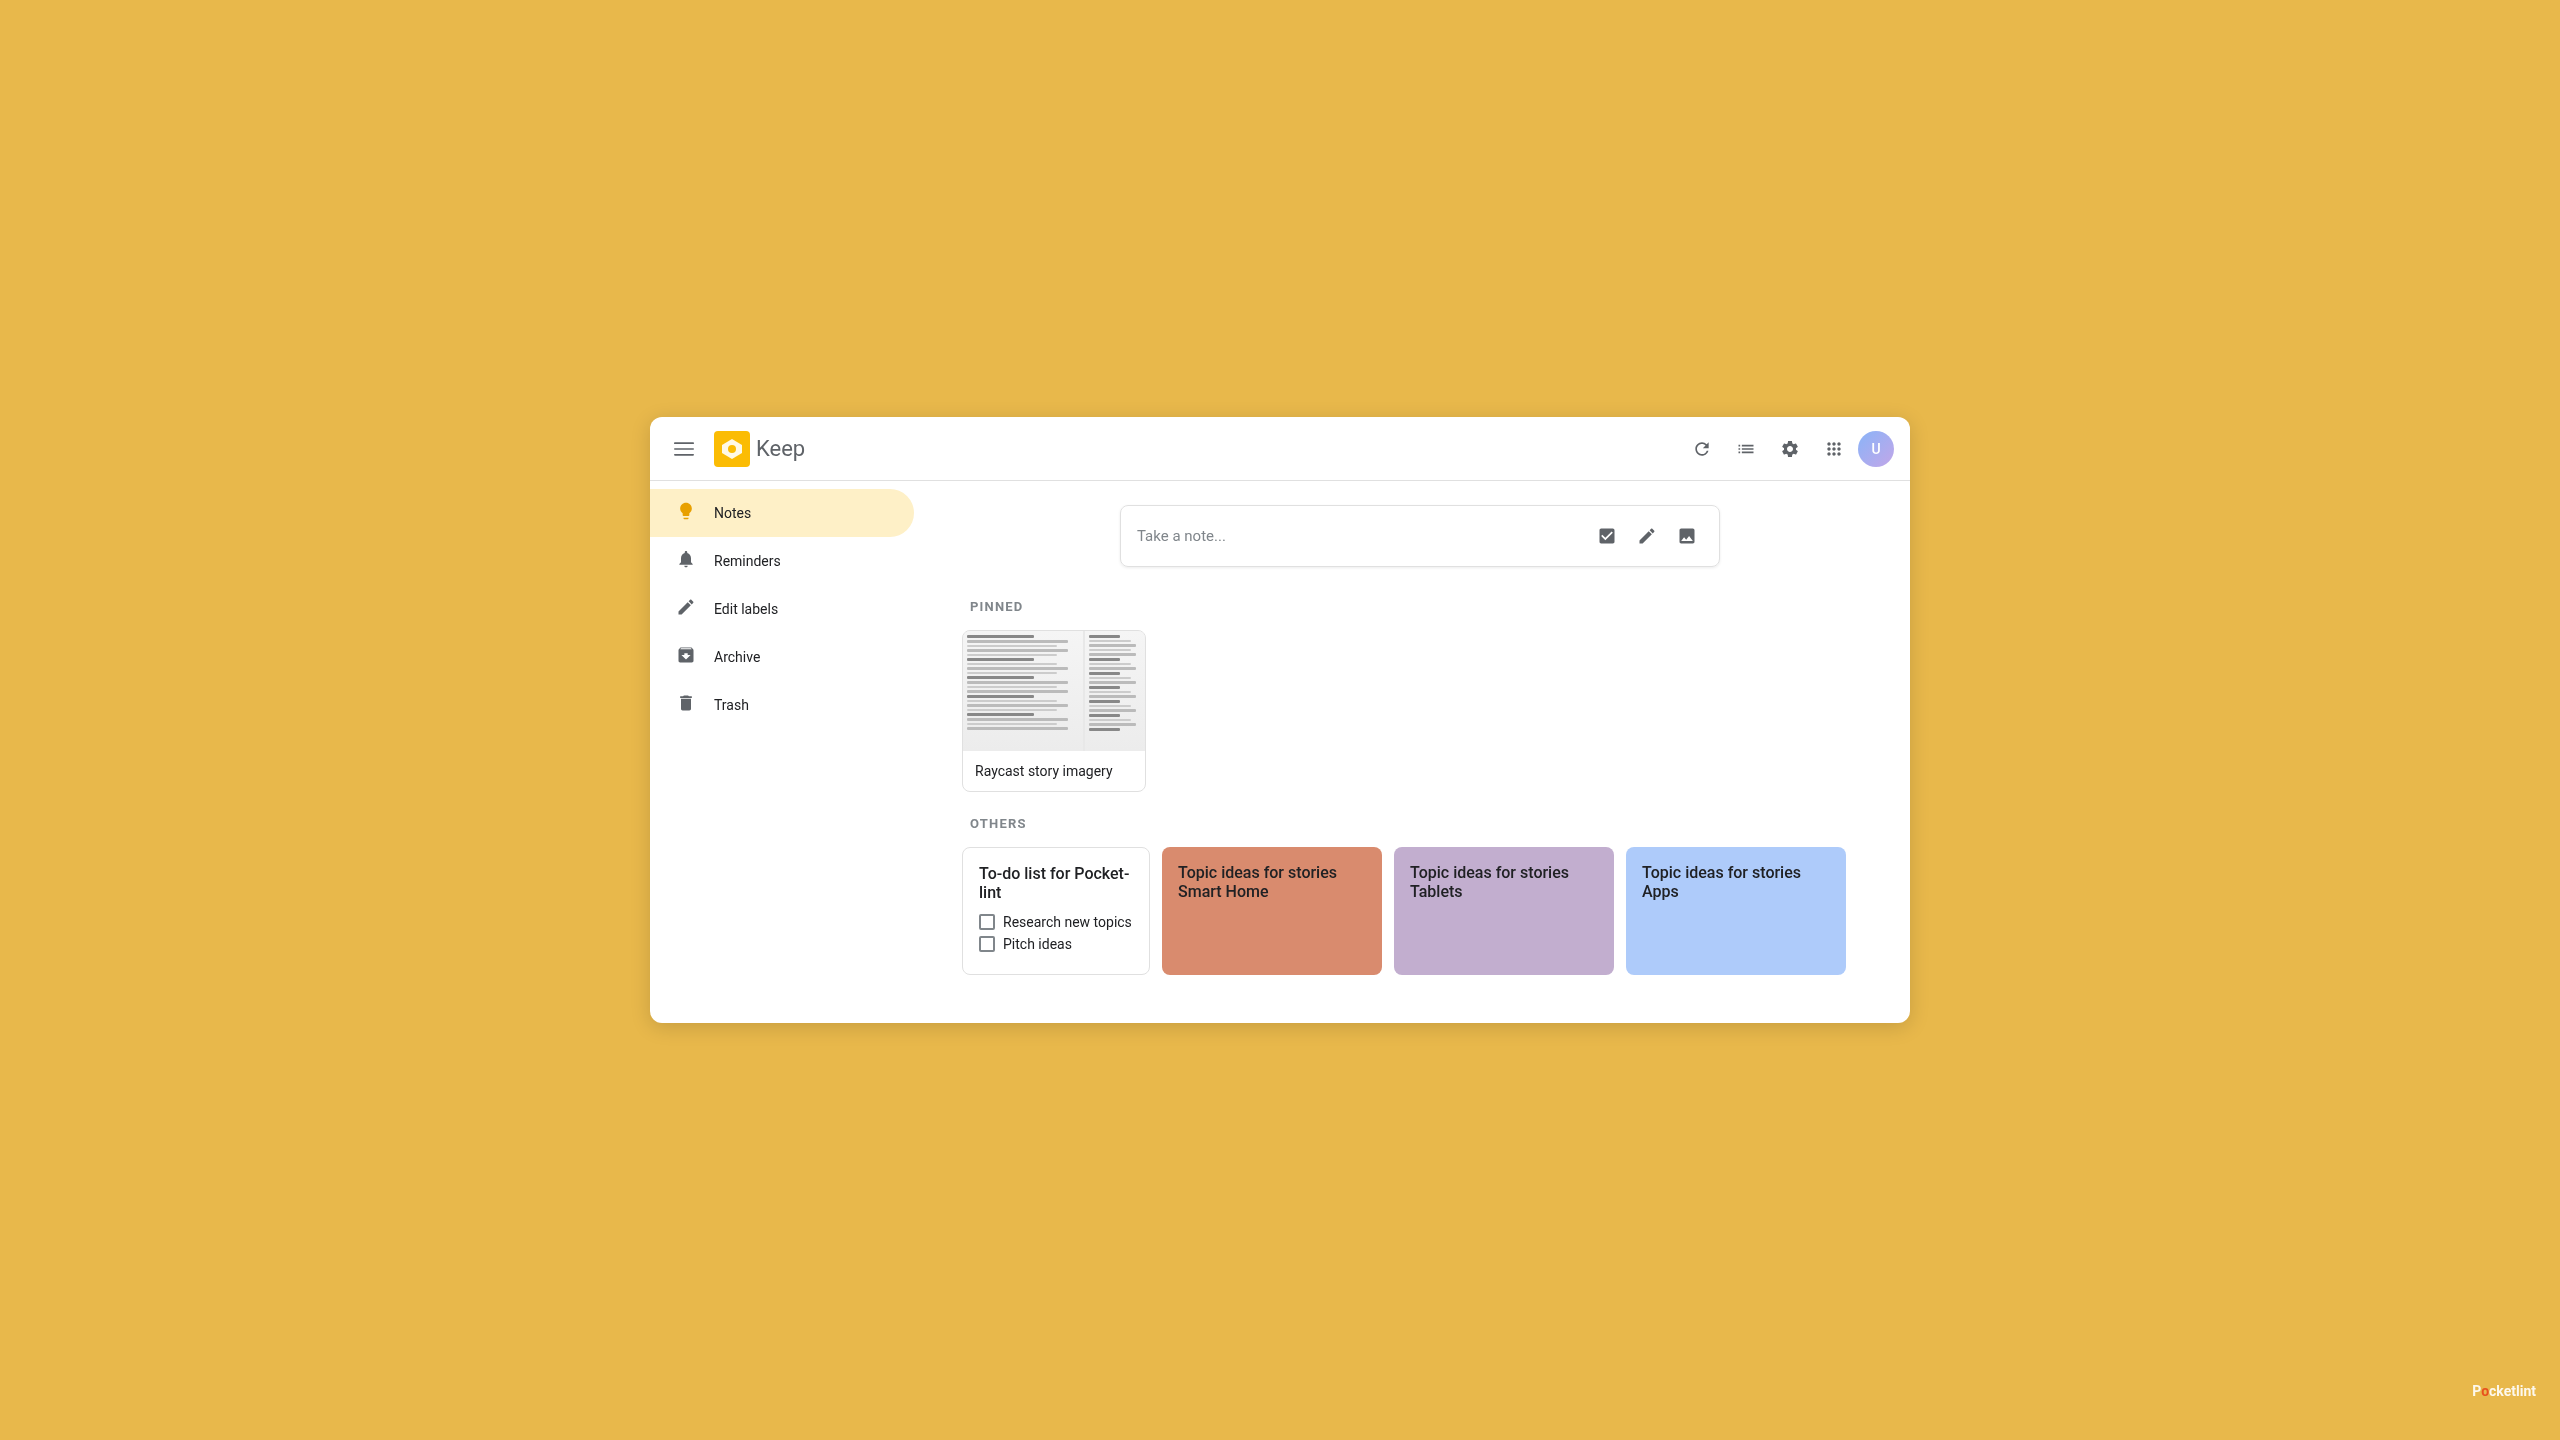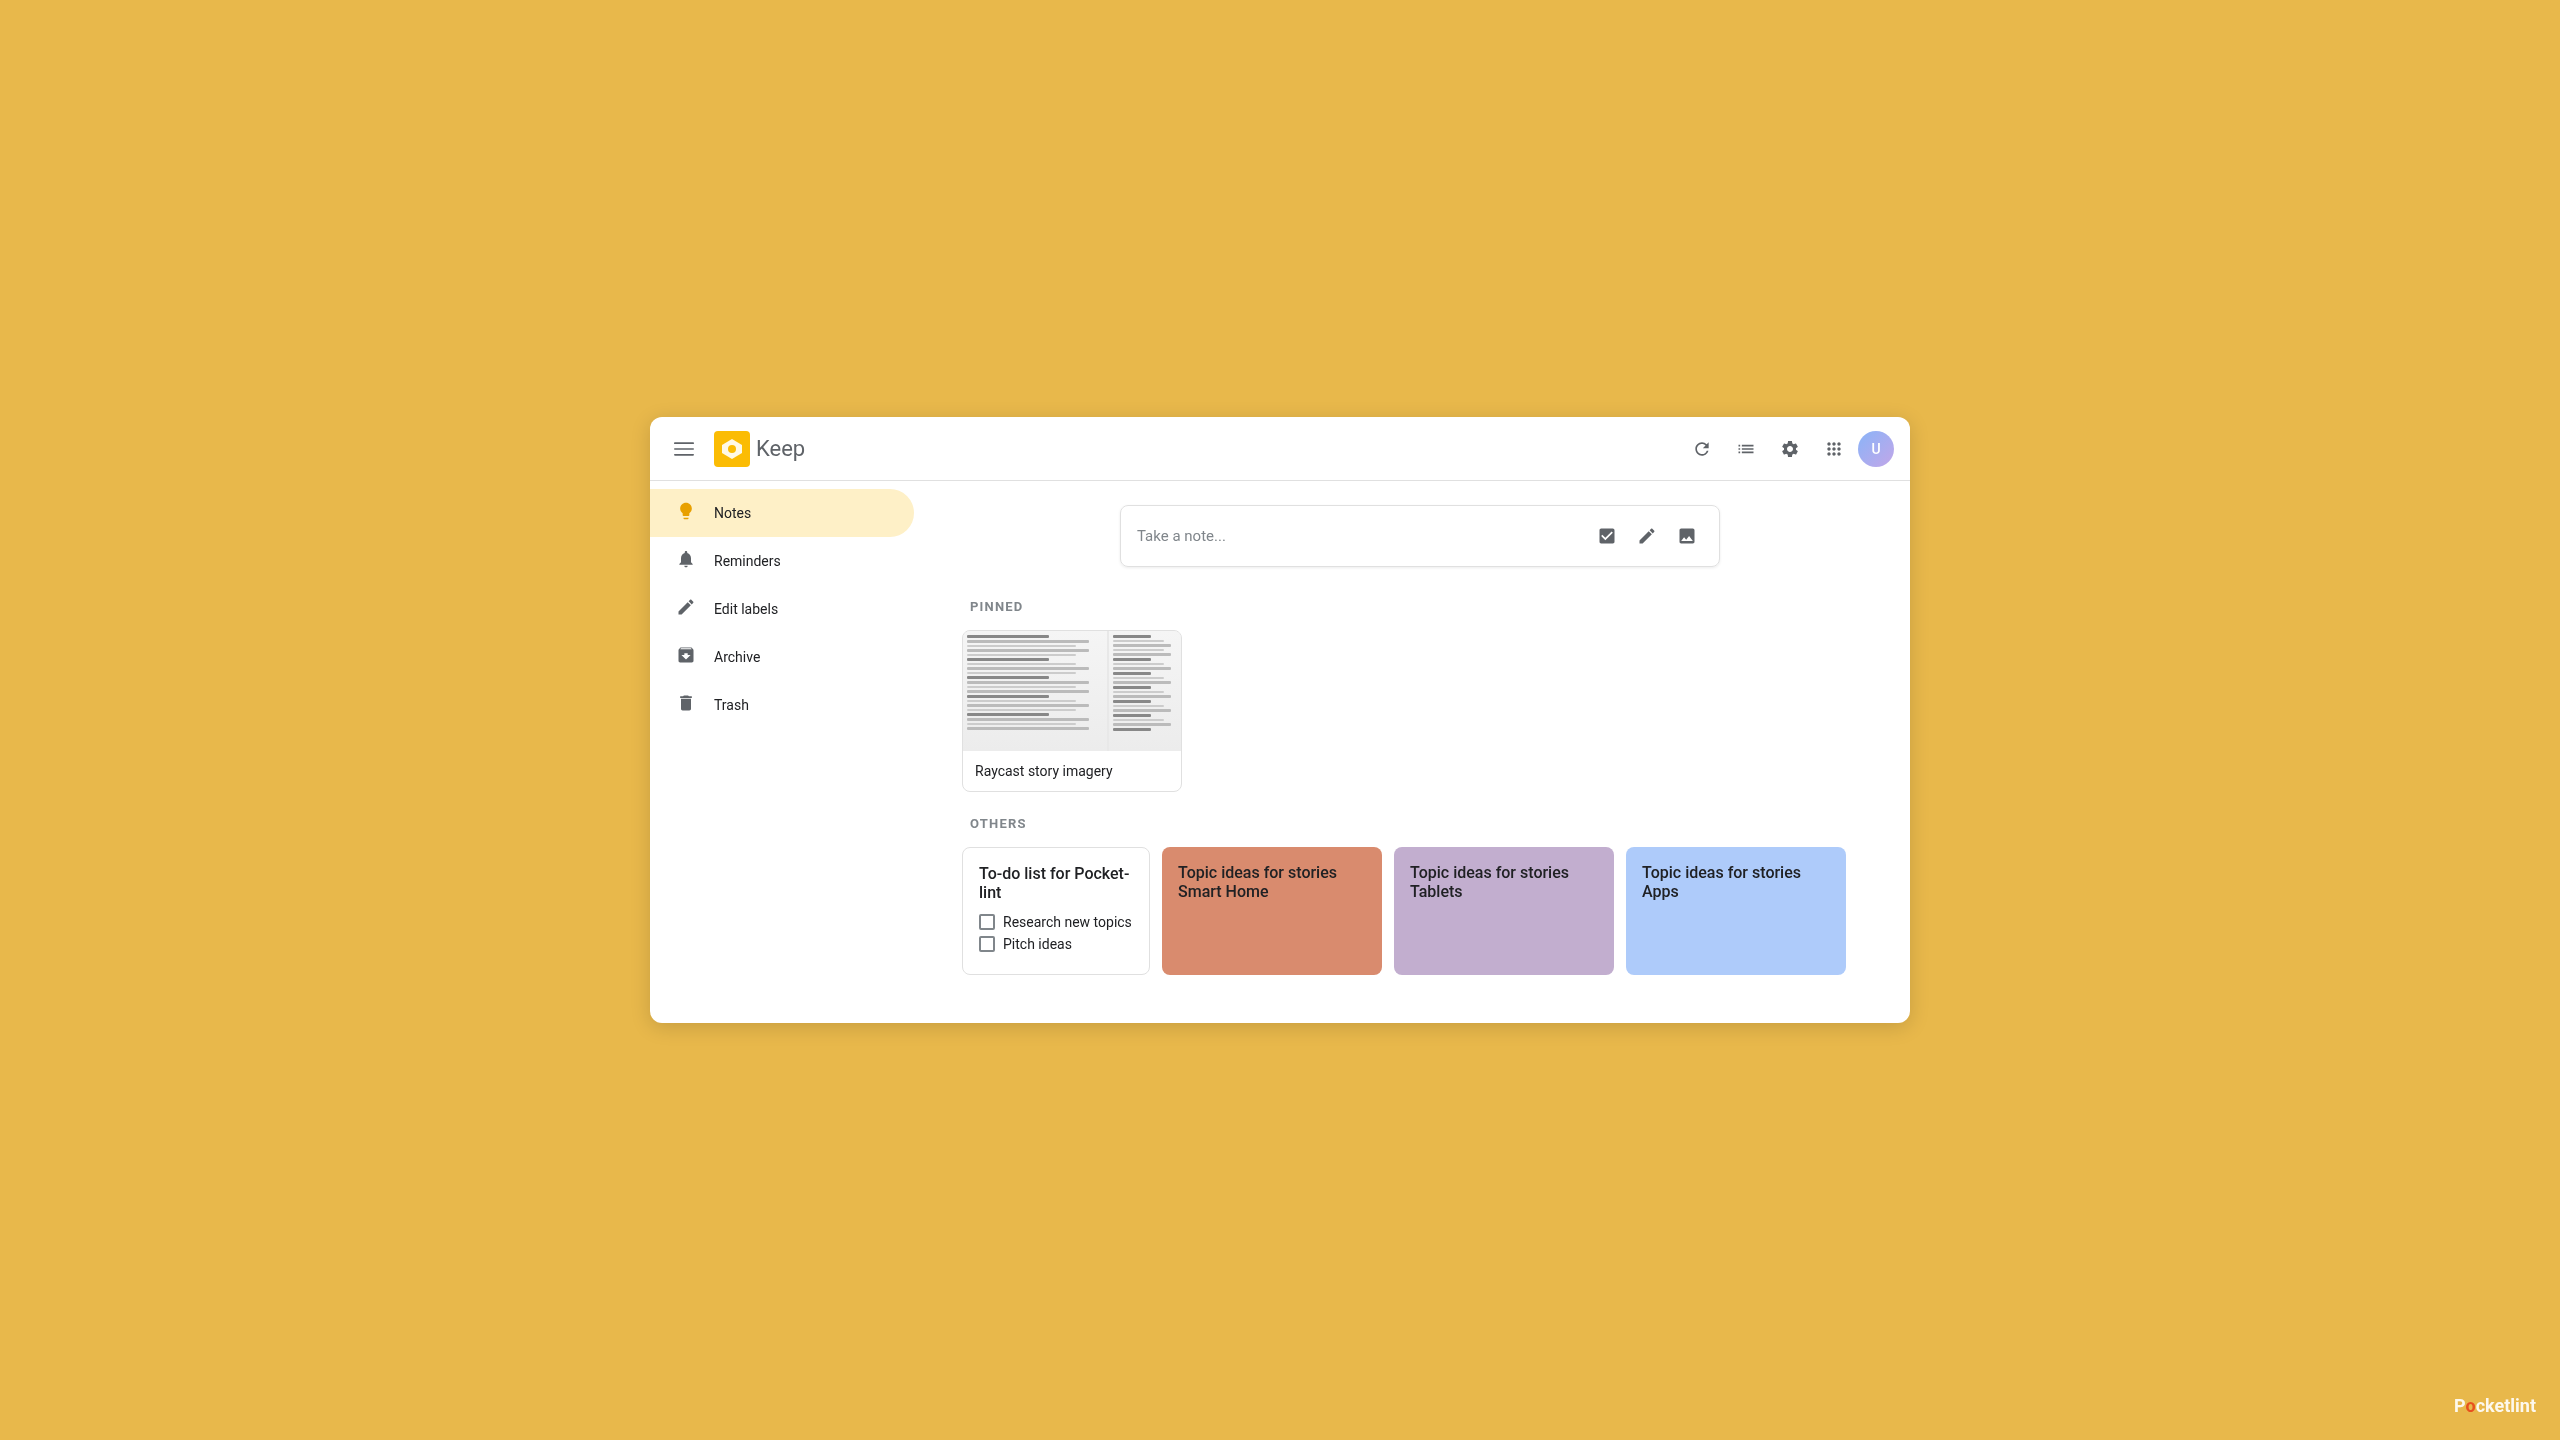--- a/index.html
+++ b/index.html
@@ -232,21 +232,21 @@
       display: flex;
       gap: 12px;
       flex-wrap: wrap;
       margin-bottom: 24px;
     }
 
     
     .note-card {
       border: 1px solid #e0e0e0;
       border-radius: 8px;
-      width: 220px;
+      width: 184px;
       min-height: 160px;
       overflow: hidden;
       cursor: pointer;
       position: relative;
       background: #fff;
     }
 
     .note-card-image {
       width: 100%;
       height: 120px;
@@ -356,23 +356,23 @@
     }
 
     .todo-text {
       font-size: 14px;
       color: #202124;
     }
 
     
     .watermark {
       position: fixed;
-      bottom: 24px;
+      bottom: 41px;
       right: 24px;
-      font-size: 18px;
+      font-size: 14px;
       font-weight: bold;
       color: #fff;
       opacity: 0.9;
     }
 
     .watermark span.orange-dot {
       color: #E8461A;
     }
   </style>
 </head>

